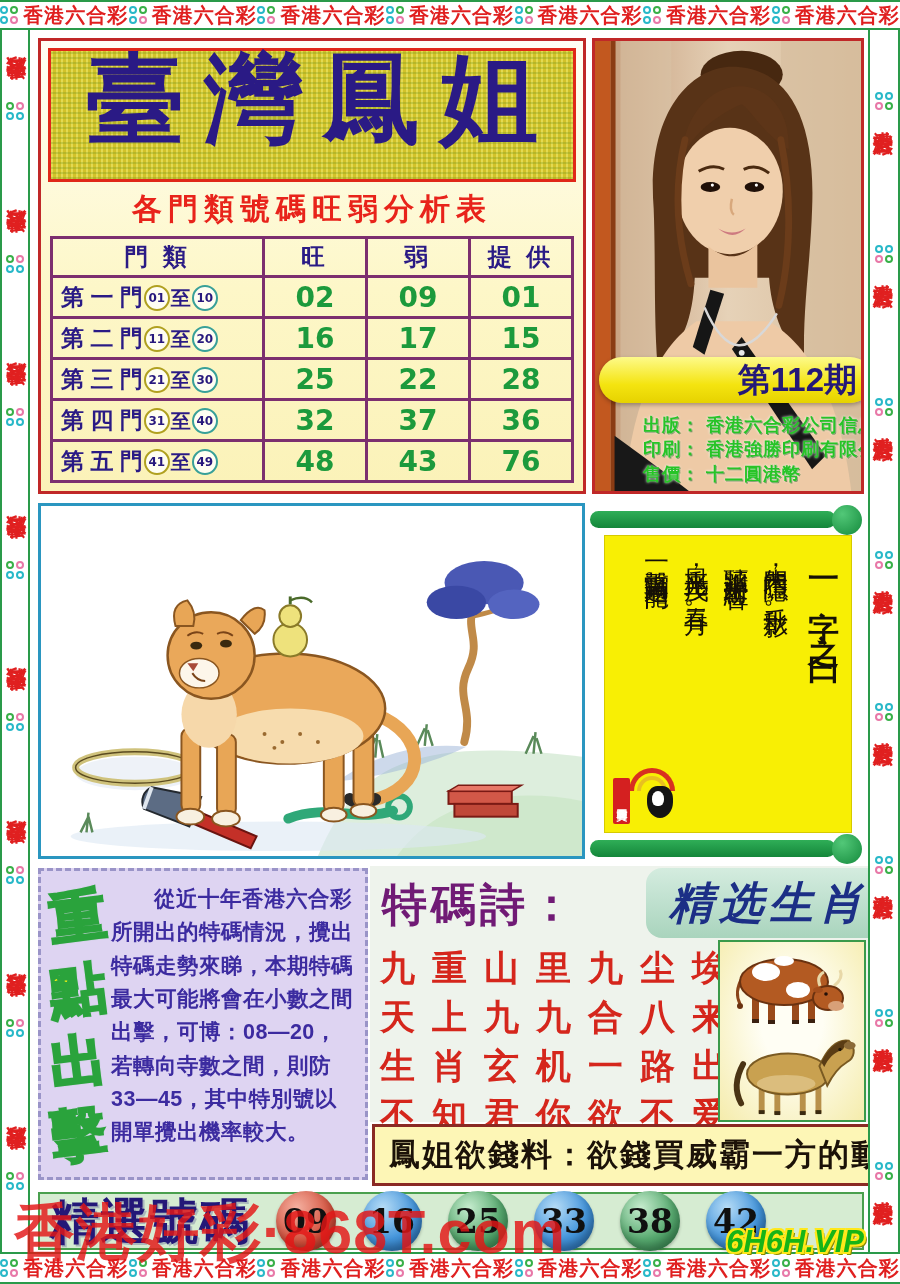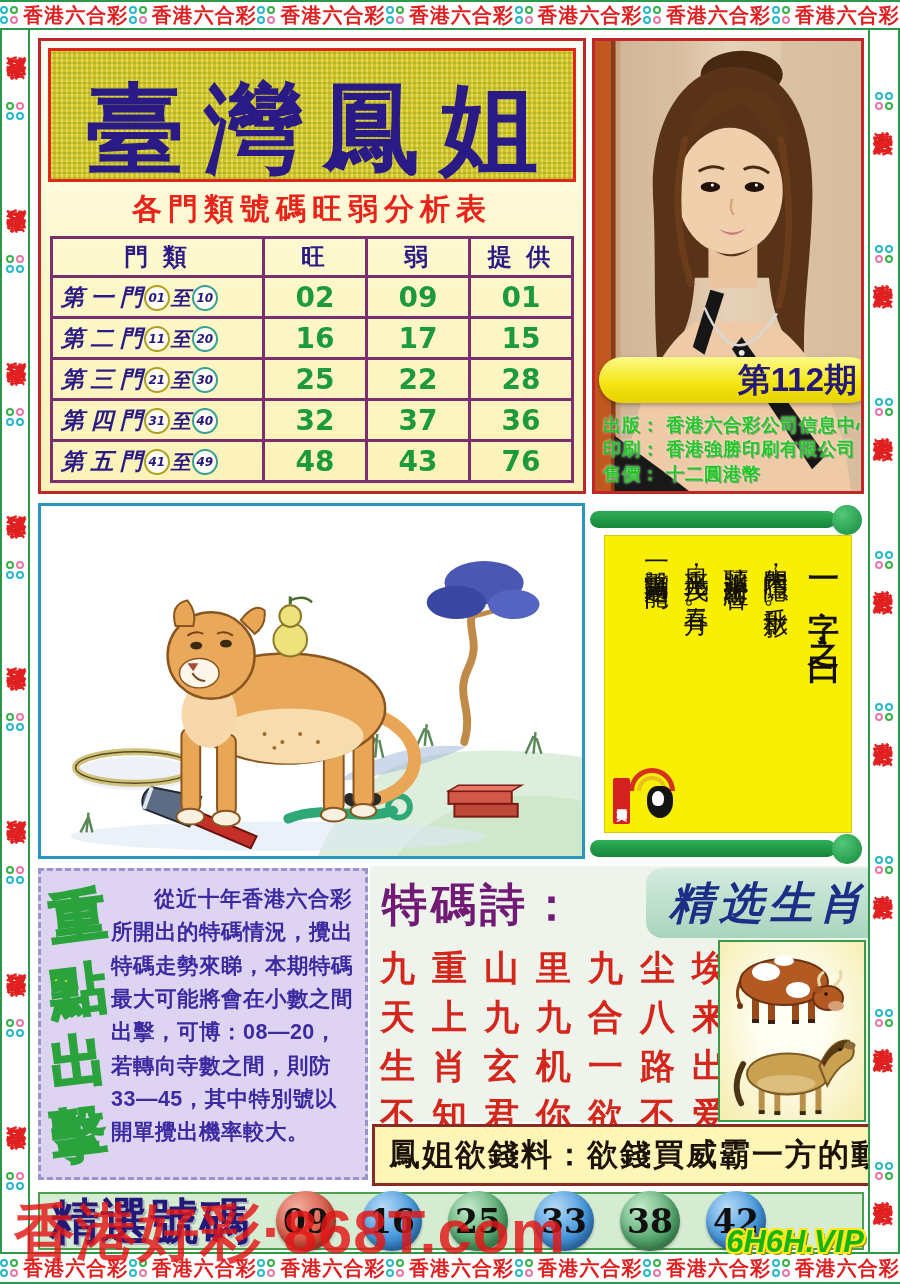--- a/index.html
+++ b/index.html
@@ -16,43 +16,43 @@
   .btxt{color:#e02020;font-weight:900;font-size:20px;letter-spacing:1px;white-space:nowrap;}
   .dots{display:inline-grid;grid-template-columns:auto auto;gap:2px;}
   .d{width:8px;height:8px;border-radius:50%;border:2px solid #28b8c8;box-sizing:border-box;display:block;}
   .d.c2{border-color:#38b048}.d.c3{border-color:#e878a8}.d.c4{border-color:#28b8c8}
 
   .content{position:absolute;left:30px;top:30px;width:838px;height:1222px;background:#fff;}
   .content > *{position:absolute;box-sizing:border-box;}
 
   
   .header-panel{left:8px;top:8px;width:548px;height:456px;border:3px solid #c02828;background:linear-gradient(180deg,#fffef4 0%,#fdf7c8 55%,#fbf2b8 100%);}
-  .masthead{margin:7px;height:128px;border:3px solid #e02818;display:flex;align-items:flex-end;justify-content:center;
+  .masthead{margin:7px;height:128px;border:3px solid #e02818;display:flex;align-items:flex-start;justify-content:center;
     background:#d2c22a;
     background-image:repeating-linear-gradient(0deg,rgba(110,150,30,.28) 0 2px,transparent 2px 5px),repeating-linear-gradient(90deg,rgba(255,255,140,.4) 0 2px,transparent 2px 5px);}
   .masthead span{font-size:98px;font-weight:900;color:#2a1a85;letter-spacing:20px;line-height:1;text-indent:20px;font-family:"Liberation Serif",serif;}
   .analysis-title{margin-top:6px;text-align:center;font-size:30px;font-weight:900;color:#e8231a;letter-spacing:6px;}
   table.analysis{margin:6px auto 0;width:524px;border-collapse:collapse;padding-left:15px;}
   table.analysis th,table.analysis td{border:3px solid #7c2f6f;}
   table.analysis th{font-size:24px;color:#2a1a85;height:34px;letter-spacing:4px;}
-  td.gate{font-size:23px;font-weight:900;color:#2a1a85;padding-left:8px;height:36px;white-space:nowrap;font-style:italic;}
+  td.gate{font-size:23px;font-weight:900;color:#2a1a85;padding-left:8px;height:36px;white-space:nowrap;}
   td.val{font-size:28px;font-weight:700;color:#1c9a3c;text-align:center;font-family:"DejaVu Sans",sans-serif;width:98px;}
   .circ{display:inline-flex;width:22px;height:22px;border-radius:50%;border:2px solid #b0a020;align-items:center;justify-content:center;font-size:12px;font-weight:700;color:#27187d;background:#fffef2;margin:0 1px;vertical-align:middle;font-family:"DejaVu Sans",sans-serif;}
   .circ.t{border-color:#38a098;}
   .zhi{font-size:20px;font-weight:900;color:#2a1a85;}
 
   
   .photo-panel{left:562px;top:8px;width:272px;height:456px;border:3px solid #c02828;overflow:hidden;background:#caa384;}
   .photo-panel svg{position:absolute;left:0;top:0;width:100%;height:100%;}
   .badge{position:absolute;left:4px;top:316px;width:258px;height:46px;border-radius:23px;
     background:linear-gradient(180deg,#fdfa8a,#f4e410 60%,#e6d200);display:flex;align-items:center;justify-content:flex-end;
     padding-right:16px;font-size:33px;font-weight:900;color:#241878;box-shadow:0 2px 4px rgba(0,0,0,.3);}
   .pub{position:absolute;left:8px;bottom:5px;line-height:1.35;font-size:18px;font-weight:800;color:#27c427;
     text-shadow:0 0 3px #ffffff,1px 1px 0 rgba(10,80,10,.6);letter-spacing:1px;white-space:nowrap;}
-  .pub .plab{margin-right:6px;}
+  .pub .plab{margin-right:6px;margin-left:40px;}
 
   
   .art-panel{left:8px;top:473px;width:547px;height:356px;border:3px solid #2a96c0;background:#fff;overflow:hidden;}
   .art-panel svg{width:100%;height:100%;display:block;}
 
   
   .scroll-panel{left:562px;top:473px;width:272px;height:362px;}
   .rod{position:absolute;left:-2px;right:28px;height:17px;background:linear-gradient(#2fae57,#14863a);border-radius:9px;}
   .rod-top{top:8px;} .rod-bottom{bottom:8px;}
   .knob{position:absolute;right:-26px;top:50%;transform:translateY(-50%);width:30px;height:30px;border-radius:50%;

